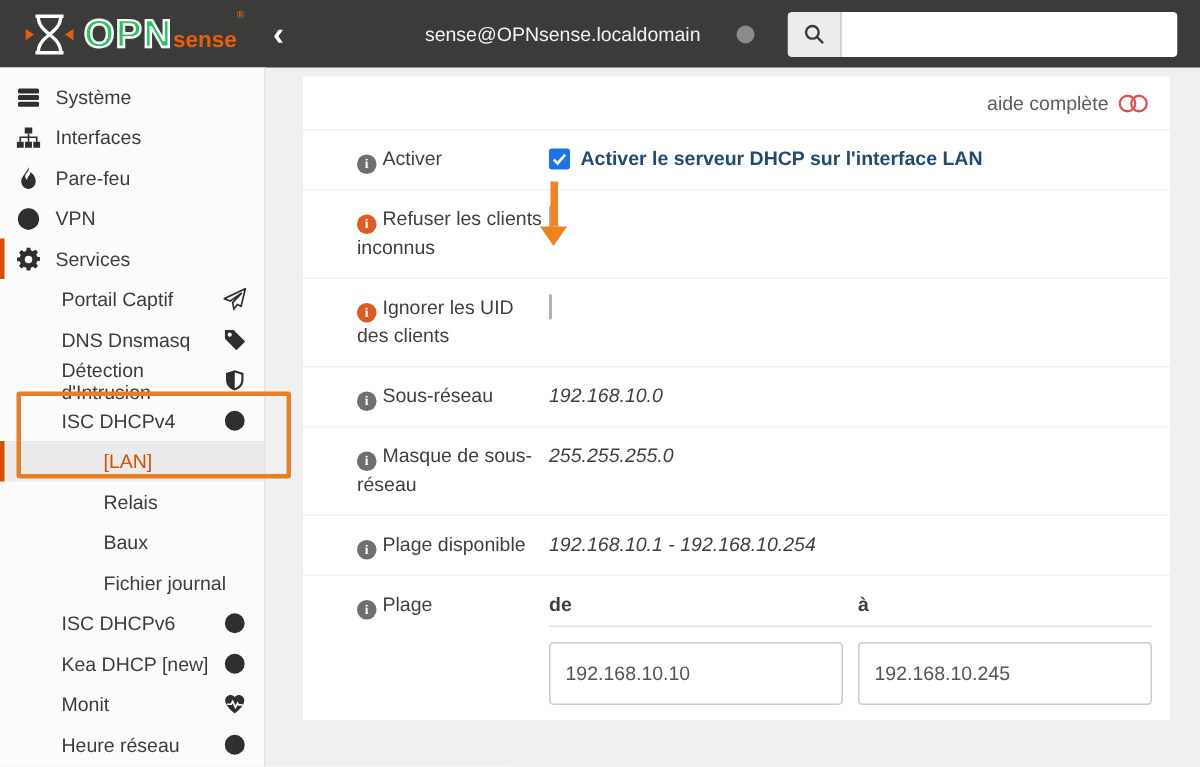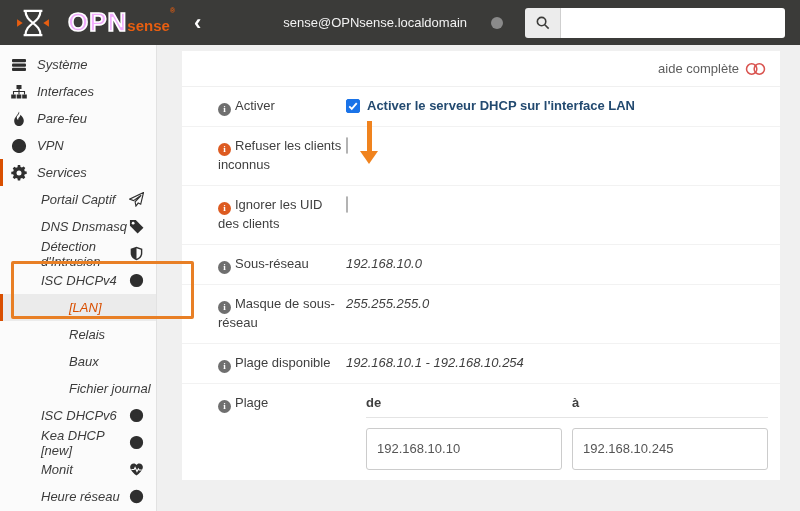--- a/index.html
+++ b/index.html
@@ -4,38 +4,38 @@
 <style>
   * { margin:0; padding:0; box-sizing:border-box; }
   html,body { width:800px; height:511px; overflow:hidden; }
   body { font-family:"Liberation Sans", sans-serif; position:relative; background:#f0f0f0; }
 
   
   .topbar { height:45px; background:#3b3b39; display:flex; align-items:center; position:relative; }
   .brand { display:flex; align-items:center; margin-left:16px; }
   .brand svg { margin-right:6px; }
   .brand-text { font-weight:bold; letter-spacing:1px; }
-  .brand-opn { font-size:26px; color:#f0abfc;margin-left:12px; -webkit-text-stroke:1.6px #ffffff; }
+  .brand-opn { font-size:26px; color:#22c55e; -webkit-text-stroke:1.6px #ffffff; }
   .brand-sense { font-size:15px; color:#e85e10; letter-spacing:0; }
   .brand-reg { font-size:7px; color:#e85e10; vertical-align:top; }
   .collapse-btn { color:#fff; font-size:22px; font-weight:bold; margin-left:18px; cursor:pointer; line-height:1; }
   .topbar-right { position:absolute; right:15px; display:flex; align-items:center; }
   .user-text { color:#f2f2f2; font-size:13px; }
   .status-dot { width:12px; height:12px; border-radius:50%; background:#8a8a8a; margin:0 22px 0 24px; }
   .search-group { display:flex; height:30px; width:260px; border-radius:3px; overflow:hidden; }
   .search-addon { width:36px; background:#ececec; border-right:1px solid #cfcfcf; display:flex; align-items:center; justify-content:center; color:#3b3b39; }
   .search-input { flex:1; border:none; outline:none; font-size:13px; padding:0 8px; background:#fff; }
 
   
   .layout { display:flex; height:466px; }
   .sidebar { width:200px; background:#fbfbfb; border-right:1px solid #e2e2e2; padding-top:6px; position:relative; }
   .content { flex:1; display:flex; flex-direction:column; background:#f0f0f0; }
 
   
-  .nav-item { display:flex; align-items:center; height:27px; font-size:13px; color:#3c3c3c; cursor:pointer; border-left:3px solid transparent;font-style:italic; }
+  .nav-item { display:flex; align-items:center; height:27px; font-size:13px; color:#3c3c3c; cursor:pointer; border-left:3px solid transparent; }
   .nav-item .licon { width:16px; height:16px; margin:0 10px 0 8px; color:#2f2f2f; flex:none; }
   .nav-item .licon svg { width:16px; height:16px; display:block; fill:currentColor; }
   .nav-item .ricon { margin-left:auto; margin-right:12px; width:15px; height:15px; color:#2f2f2f; flex:none; }
   .nav-item .ricon svg { width:15px; height:15px; display:block; fill:currentColor; }
   .nav-item.lvl2 { padding-left:38px; }
   .nav-item.lvl3 { padding-left:66px; }
   .nav-item.active-parent { border-left-color:#d94f00; }
   .nav-item.active-leaf { background:#ebebeb; border-left-color:#d94f00; color:#d94f00; }
 
   
@@ -313,21 +313,21 @@
 
         <div class="form-row">
           <div class="row-label">
             <span class="info">i</span><span>Plage disponible</span>
           </div>
           <div class="row-control">
             <span class="static-val">192.168.10.1 - 192.168.10.254</span>
           </div>
         </div>
 
-        <div class="form-row" style="border-bottom:none;gap:20px;">
+        <div class="form-row" style="border-bottom:none;">
           <div class="row-label">
             <span class="info">i</span><span>Plage</span>
           </div>
           <div class="row-control">
             <div class="range-table">
               <div class="range-heads">
                 <span class="rh">de</span>
                 <span class="rh">à</span>
               </div>
               <div class="range-inputs">

